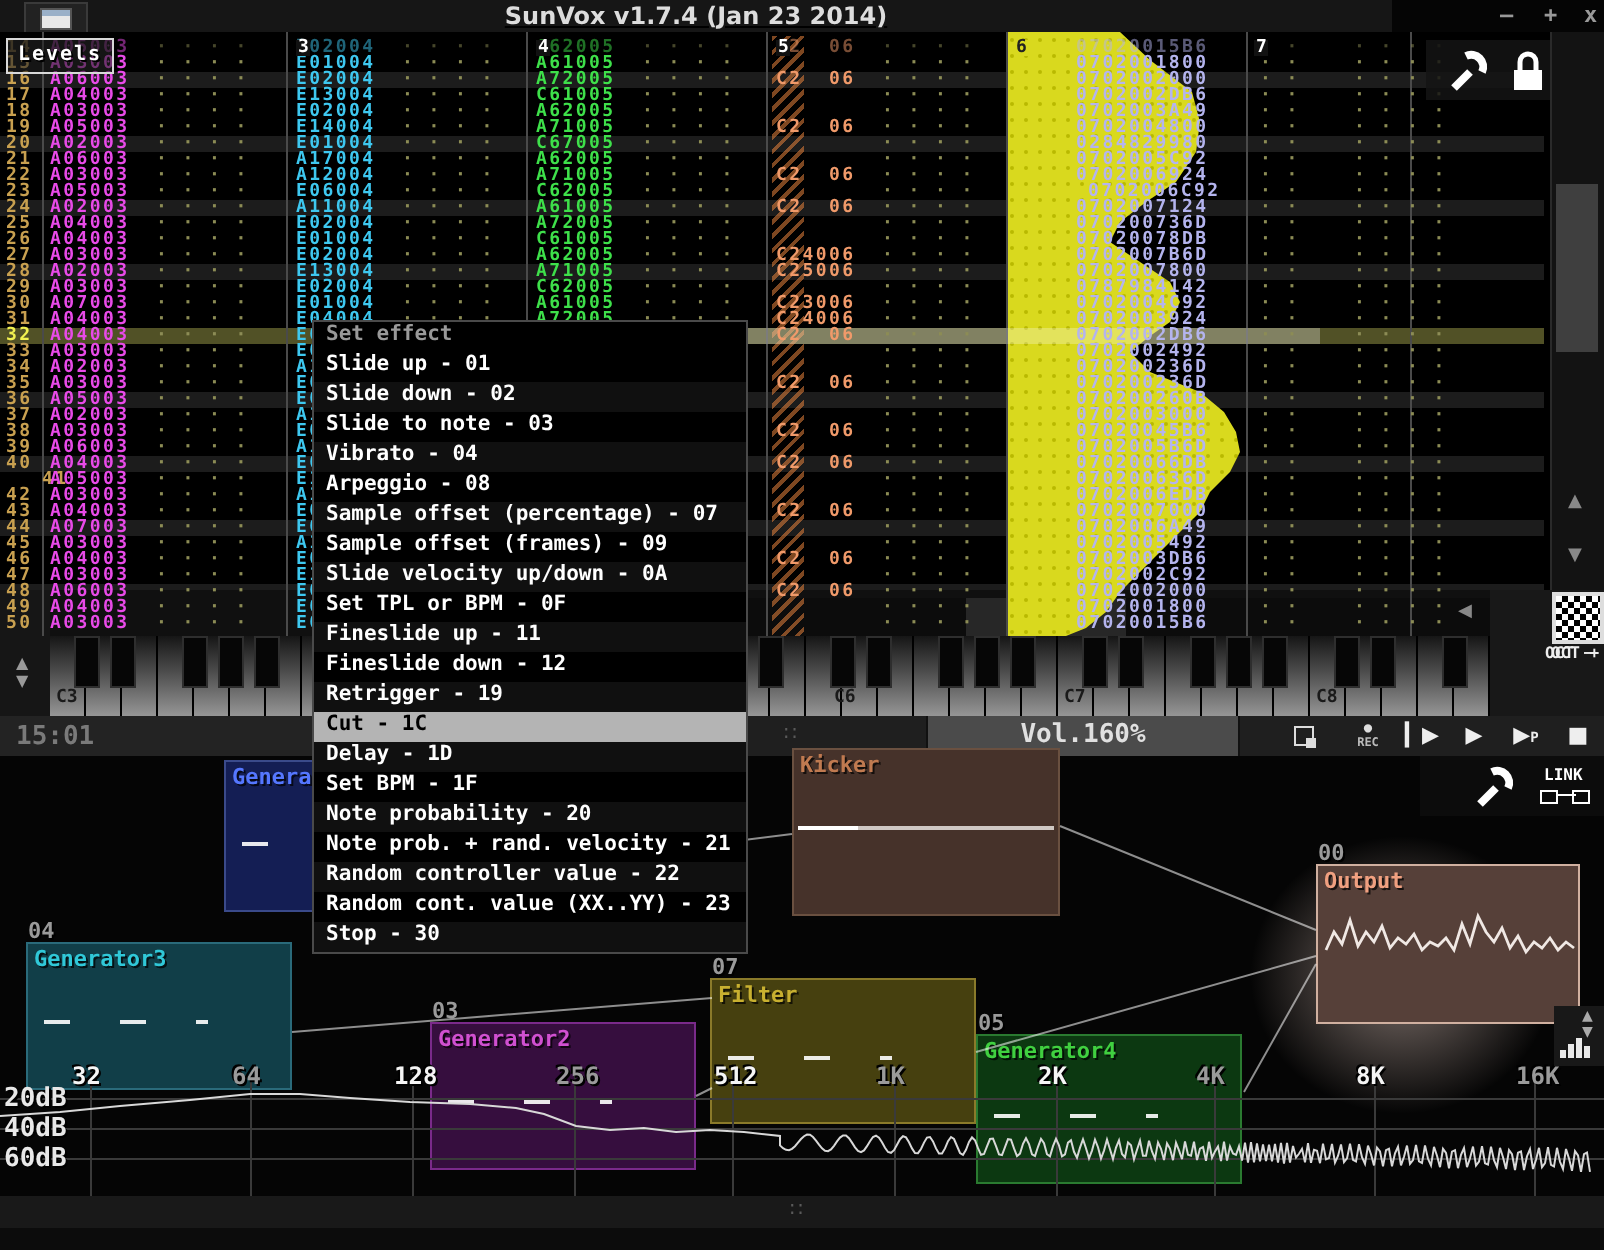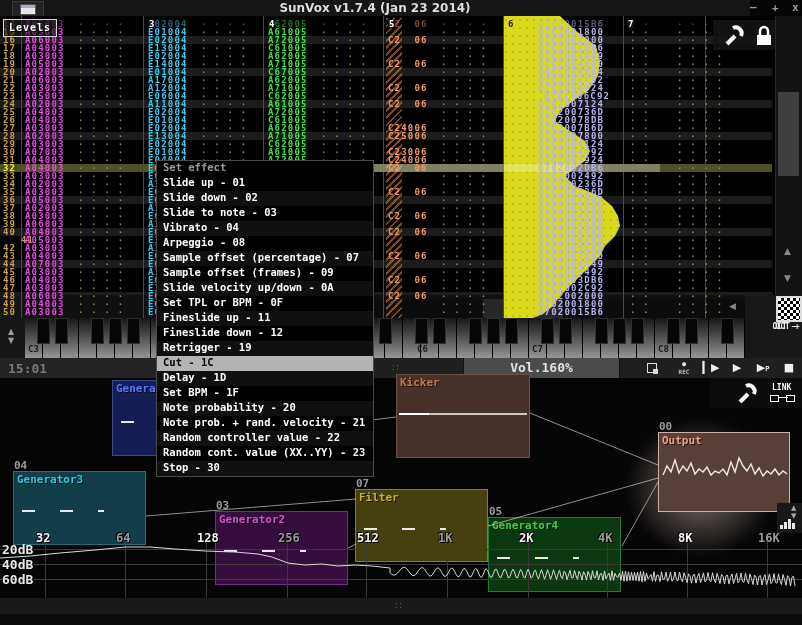--- a/index.html
+++ b/index.html
@@ -1,20 +1,20 @@
 <!DOCTYPE html>
 <html><head>
 <meta charset="utf-8">
 <style>
   html,body{margin:0;padding:0;background:#000;}
   #screen{position:relative;width:802px;height:625px;background:#050505;overflow:hidden;
     font-family:"DejaVu Sans Mono",monospace;}
   .abs{position:absolute;}
   
-  #titlebar{left:0;top:0;width:750px;height:16px;background:#161616;border-bottom:1px solid #000;}
+  #titlebar{left:0;top:0;width:696px;height:16px;background:#161616;border-bottom:1px solid #000;text-decoration:underline;}
   #title{width:100%;text-align:center;font:bold 12px "DejaVu Sans",sans-serif;color:#ddd;line-height:16px;}
   .winbtn{top:1px;font:bold 11px "DejaVu Sans Mono",monospace;color:#999;line-height:14px;}
   #menu-btn{left:12px;top:1px;width:30px;height:14px;background:#222;border:1px solid #3a3a3a;}
   #menu-btn .glyph{position:absolute;left:7px;top:2px;width:14px;height:9px;background:#e8e8e8;border:1px solid #555;}
   #menu-btn .glyph b{position:absolute;left:0;top:0;width:14px;height:3px;background:#9ab0c8;}
   
   #tracker{left:0;top:16px;width:775px;height:302px;background:#000;overflow:hidden;}
   .stripe{left:0;width:772px;height:8px;background:#1c1c1c;}
   .curbar{left:0;width:772px;height:8px;background:#515126;}
   .curbar-lite{left:370px;width:290px;height:8px;background:rgba(255,255,255,0.28);z-index:3;}
@@ -216,21 +216,21 @@
           <span class="c-dots" style="left: 321px;">· · · ·</span>
           <span class="c-dots" style="left: 441px;">· · · ·</span>
           <span class="c-dots" style="left: 630px;">· ·</span>
           <span class="c-dots" style="left: 677px;">· · · ·</span>
         </div>
         <div class="trow abs" style="top: 52px;">
           <span class="c-n" style="left: 3px;">20</span>
           <span class="c-t1" style="left: 25px;">A02003</span>
           <span class="c-t2" style="left: 148px;">E01004</span>
           <span class="c-t3" style="left: 268px;">C67005</span>
-          <span class="c-t6" style="left: 538px;">0455839884</span>
+          <span class="c-t6" style="left: 538px;">0284829980</span>
           <span class="c-dots" style="left: 78px;">· · · ·</span>
           <span class="c-dots" style="left: 201px;">· · · ·</span>
           <span class="c-dots" style="left: 321px;">· · · ·</span>
           <span class="c-dots" style="left: 441px;">· · · ·</span>
           <span class="c-dots" style="left: 630px;">· ·</span>
           <span class="c-dots" style="left: 677px;">· · · ·</span>
         </div>
         <div class="trow abs" style="top: 60px;">
           <span class="c-n" style="left: 3px;">21</span>
           <span class="c-t1" style="left: 25px;">A06003</span>
@@ -337,21 +337,21 @@
           <span class="c-dots" style="left: 321px;">· · · ·</span>
           <span class="c-dots" style="left: 441px;">· · · ·</span>
           <span class="c-dots" style="left: 630px;">· ·</span>
           <span class="c-dots" style="left: 677px;">· · · ·</span>
         </div>
         <div class="trow abs" style="top: 124px;">
           <span class="c-n" style="left: 3px;">29</span>
           <span class="c-t1" style="left: 25px;">A03003</span>
           <span class="c-t2" style="left: 148px;">E02004</span>
           <span class="c-t3" style="left: 268px;">C62005</span>
-          <span class="c-t6" style="left: 538px;">0702006124</span>
+          <span class="c-t6" style="left: 538px;">0787984142</span>
           <span class="c-dots" style="left: 78px;">· · · ·</span>
           <span class="c-dots" style="left: 201px;">· · · ·</span>
           <span class="c-dots" style="left: 321px;">· · · ·</span>
           <span class="c-dots" style="left: 441px;">· · · ·</span>
           <span class="c-dots" style="left: 630px;">· ·</span>
           <span class="c-dots" style="left: 677px;">· · · ·</span>
         </div>
         <div class="trow abs" style="top: 132px;">
           <span class="c-n" style="left: 3px;">30</span>
           <span class="c-t1" style="left: 25px;">A07003</span>

